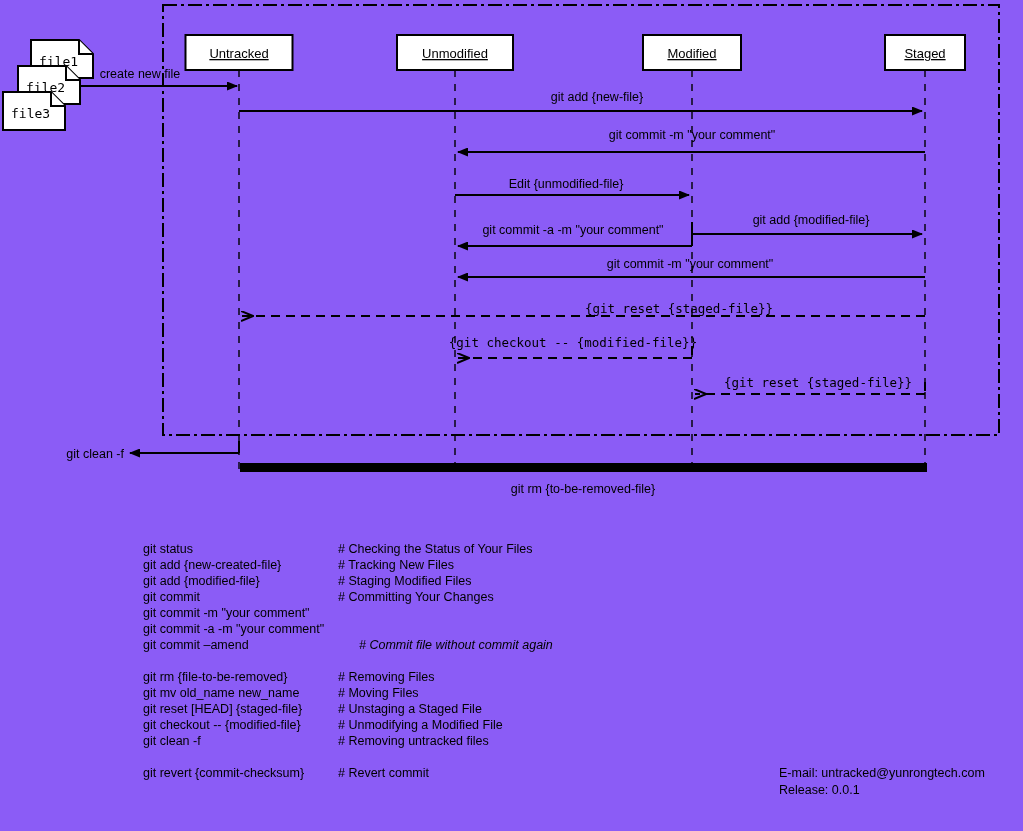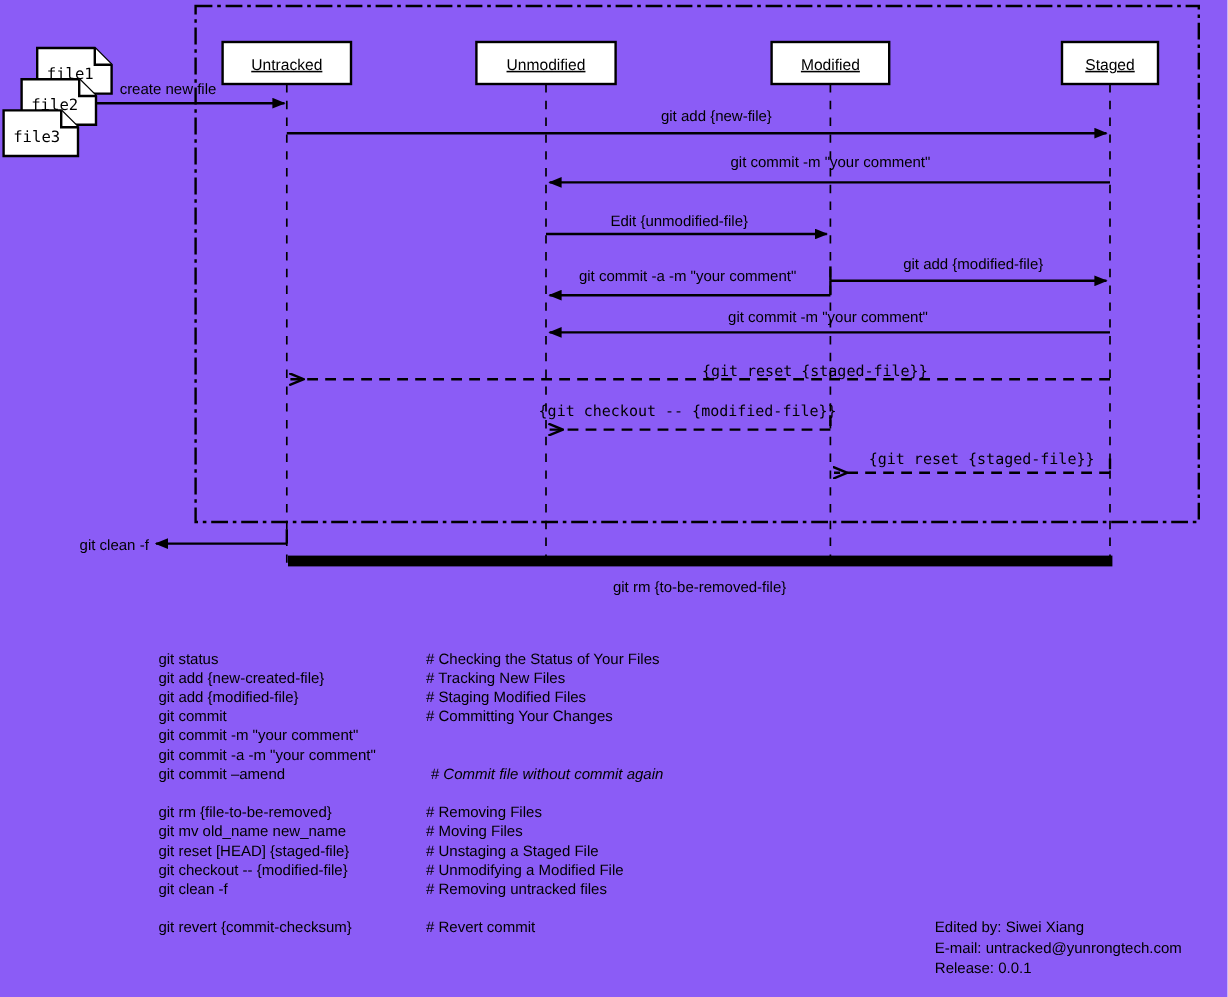--- a/index.html
+++ b/index.html
@@ -99,26 +99,26 @@
     color: #000000;
     white-space: pre;
   }
   .legend-row {
     position: relative;
     height: 16px;
     line-height: 16px;
   }
   .legend-cmd {
     position: absolute;
-    left: 4px;
+    left: 15px;
     top: 0;
   }
   .legend-comment {
     position: absolute;
-    left: 227px;
+    left: 210px;
     top: 0;
   }
   .legend-comment.shifted {
     left: 231px;
     font-style: italic;
   }
   .legend-spacer {
     height: 16px;
   }
   .credits {
@@ -238,14 +238,14 @@
           <text x="124" y="458" class="msg-label-left">git clean -f</text>
         </g>
         <g>
           <rect x="240" y="463" width="687" height="9" class="thick-bar"></rect>
           <text x="583" y="493" class="msg-label">git rm {to-be-removed-file}</text>
         </g>
       </g>
   </svg>
 
   <div class="legend" id="legend-block" style="left: 128px; top: 541px;"><div class="legend-row"><span class="legend-cmd">git status</span><span class="legend-comment"># Checking the Status of Your Files</span></div><div class="legend-row"><span class="legend-cmd">git add {new-created-file}</span><span class="legend-comment"># Tracking New Files</span></div><div class="legend-row"><span class="legend-cmd">git add {modified-file}</span><span class="legend-comment"># Staging Modified Files</span></div><div class="legend-row"><span class="legend-cmd">git commit</span><span class="legend-comment"># Committing Your Changes</span></div><div class="legend-row"><span class="legend-cmd">git commit -m "your comment"</span></div><div class="legend-row"><span class="legend-cmd">git commit -a -m "your comment"</span></div><div class="legend-row"><span class="legend-cmd">git commit –amend</span><span class="legend-comment shifted"># Commit file without commit again</span></div><div class="legend-spacer"></div><div class="legend-row"><span class="legend-cmd">git rm {file-to-be-removed}</span><span class="legend-comment"># Removing Files</span></div><div class="legend-row"><span class="legend-cmd">git mv old_name new_name</span><span class="legend-comment"># Moving Files</span></div><div class="legend-row"><span class="legend-cmd">git reset [HEAD] {staged-file}</span><span class="legend-comment"># Unstaging a Staged File</span></div><div class="legend-row"><span class="legend-cmd">git checkout -- {modified-file}</span><span class="legend-comment"># Unmodifying a Modified File</span></div><div class="legend-row"><span class="legend-cmd">git clean -f</span><span class="legend-comment"># Removing untracked files</span></div><div class="legend-spacer"></div><div class="legend-row"><span class="legend-cmd">git revert {commit-checksum}</span><span class="legend-comment"># Revert commit</span></div></div>
-  <div class="credits" id="credits-block" style="left: 779px; top: 765px;"><div>Edited by: Siwei Xiang</div><div>E-mail: untracked@yunrongtech.com</div><div>Release: 0.0.1</div></div>
+  <div class="credits" id="credits-block" style="left: 779px; top: 765px;"><div>E-mail: untracked@yunrongtech.com</div><div>Release: 0.0.1</div></div>
 </div>
 
 </body></html>

